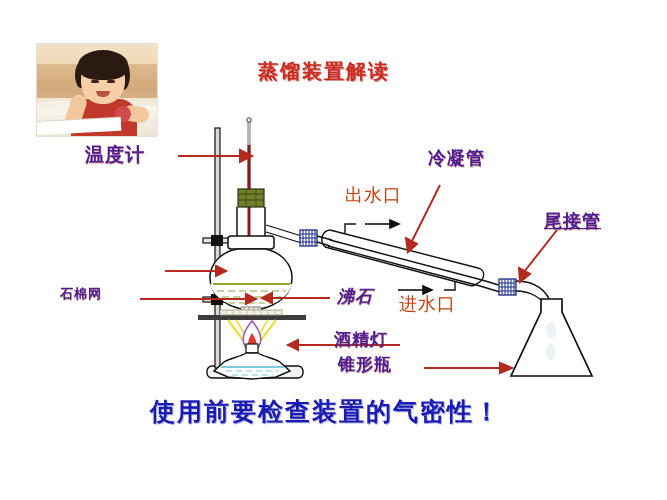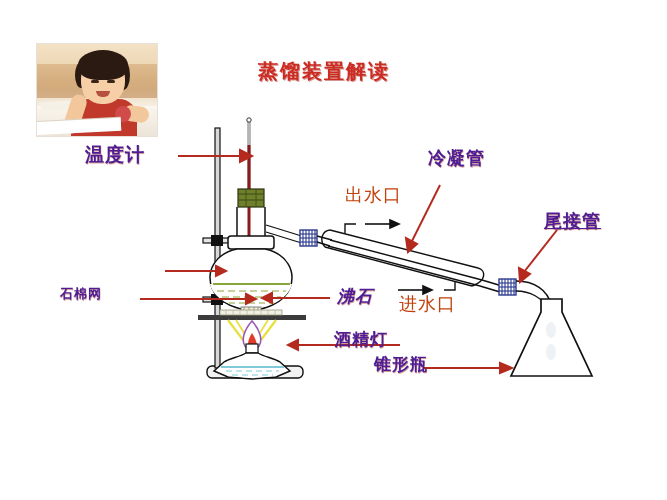--- a/index.html
+++ b/index.html
@@ -368,24 +368,25 @@
 
   <div class="lbl lbl-red" style="left:85px; top:144px; font-size:19px;">温度计</div>
 
 
   <div class="lbl lbl-red" style="left:60px; top:287px; font-size:13px;">石棉网</div>
 
   <div class="lbl lbl-red" style="left:337px; top:287px; font-size:17px;font-style:italic;">沸石</div>
 
   <div class="lbl lbl-red" style="left:334px; top:330px; font-size:17px;text-align:center;">酒精灯</div>
 
-  <div class="lbl lbl-red" style="left:338px; top:355px; font-size:17px;margin-left:36px;">锥形瓶</div>
+  <div class="lbl lbl-red" style="left:338px; top:355px; font-size:17px;">锥形瓶</div>
 
   <div class="lbl lbl-red" style="left:428px; top:148px; font-size:18px;">冷凝管</div>
 
   <div class="lbl lbl-red" style="left:544px; top:211px; font-size:18px;text-decoration:underline;">尾接管</div>
 
   <div class="lbl lbl-black" style="left:345px; top:185px; font-size:18px;">出水口</div>
 
   <div class="lbl lbl-black" style="left:399px; top:294px; font-size:18px;">进水口</div>
 
+  <div class="footer-note lbl" style="left:150px; top:398px;">使用前要检查装置的气密性！</div>
 
 </div>
 
 </body></html>

